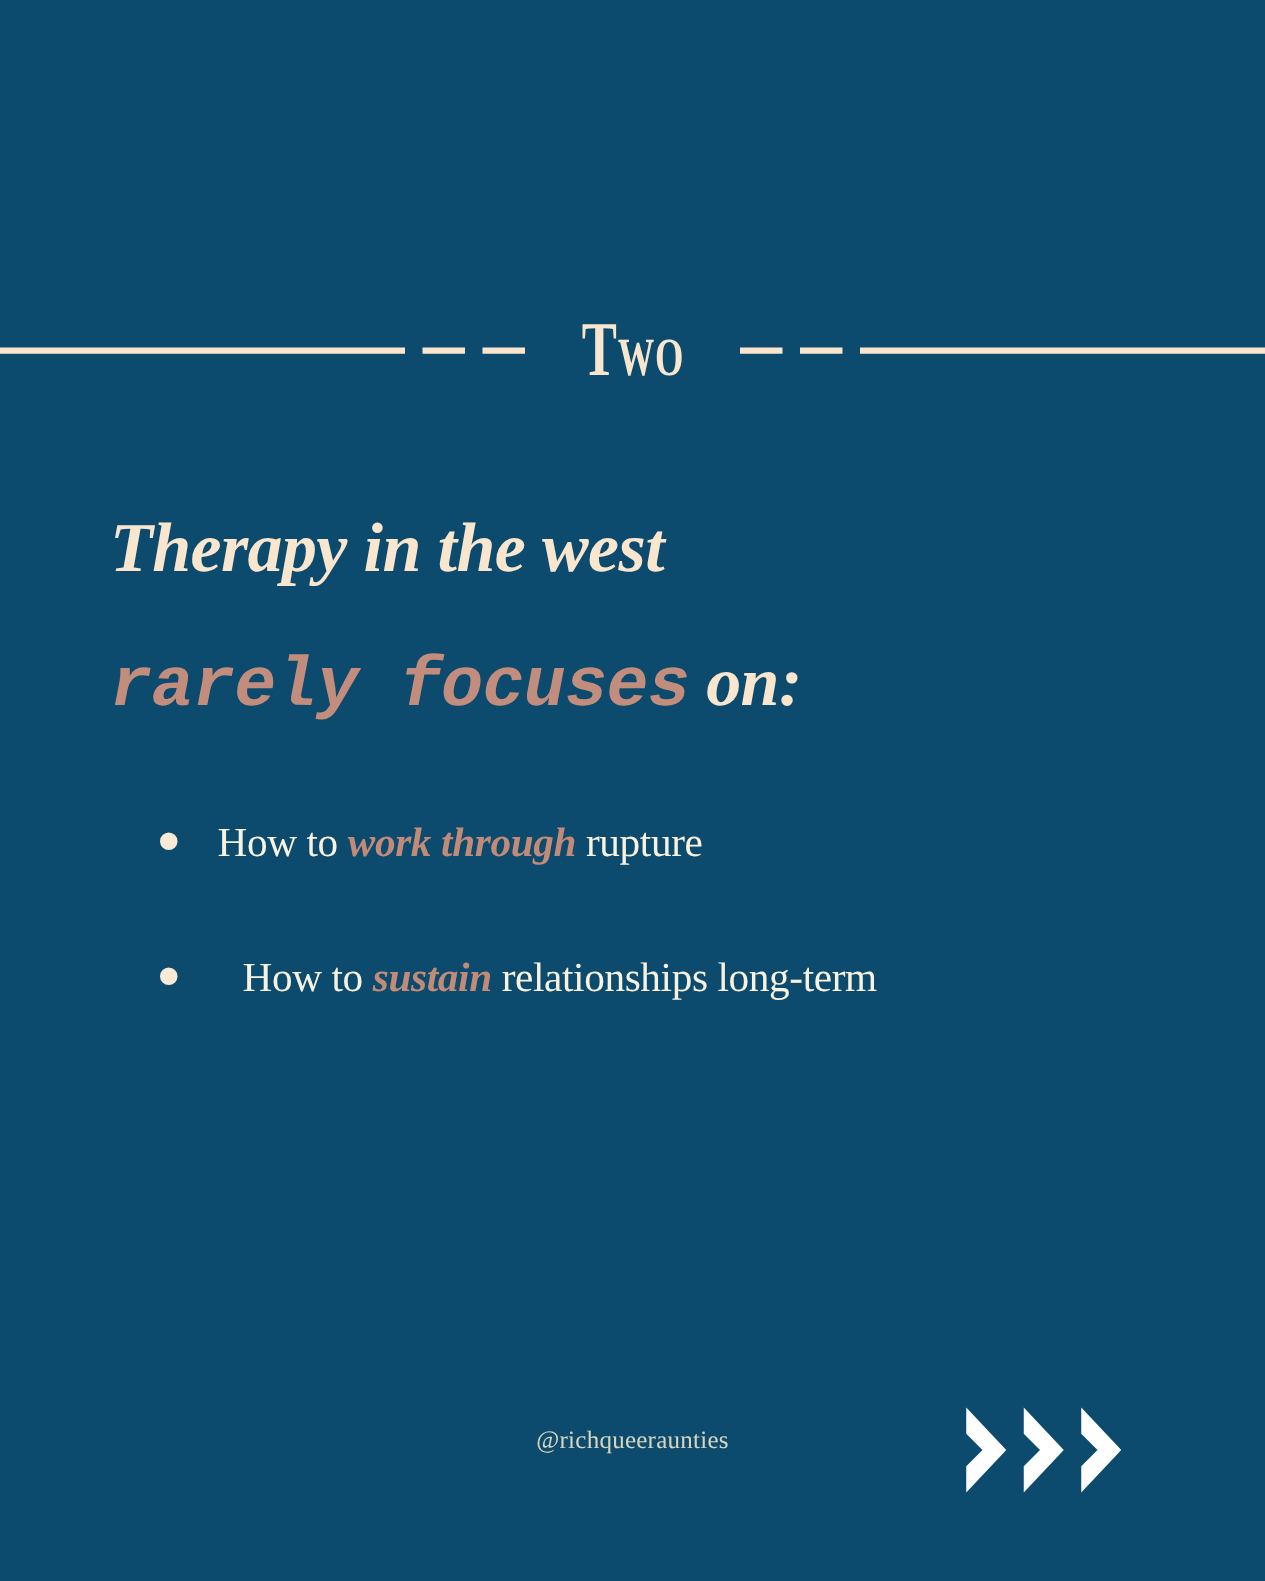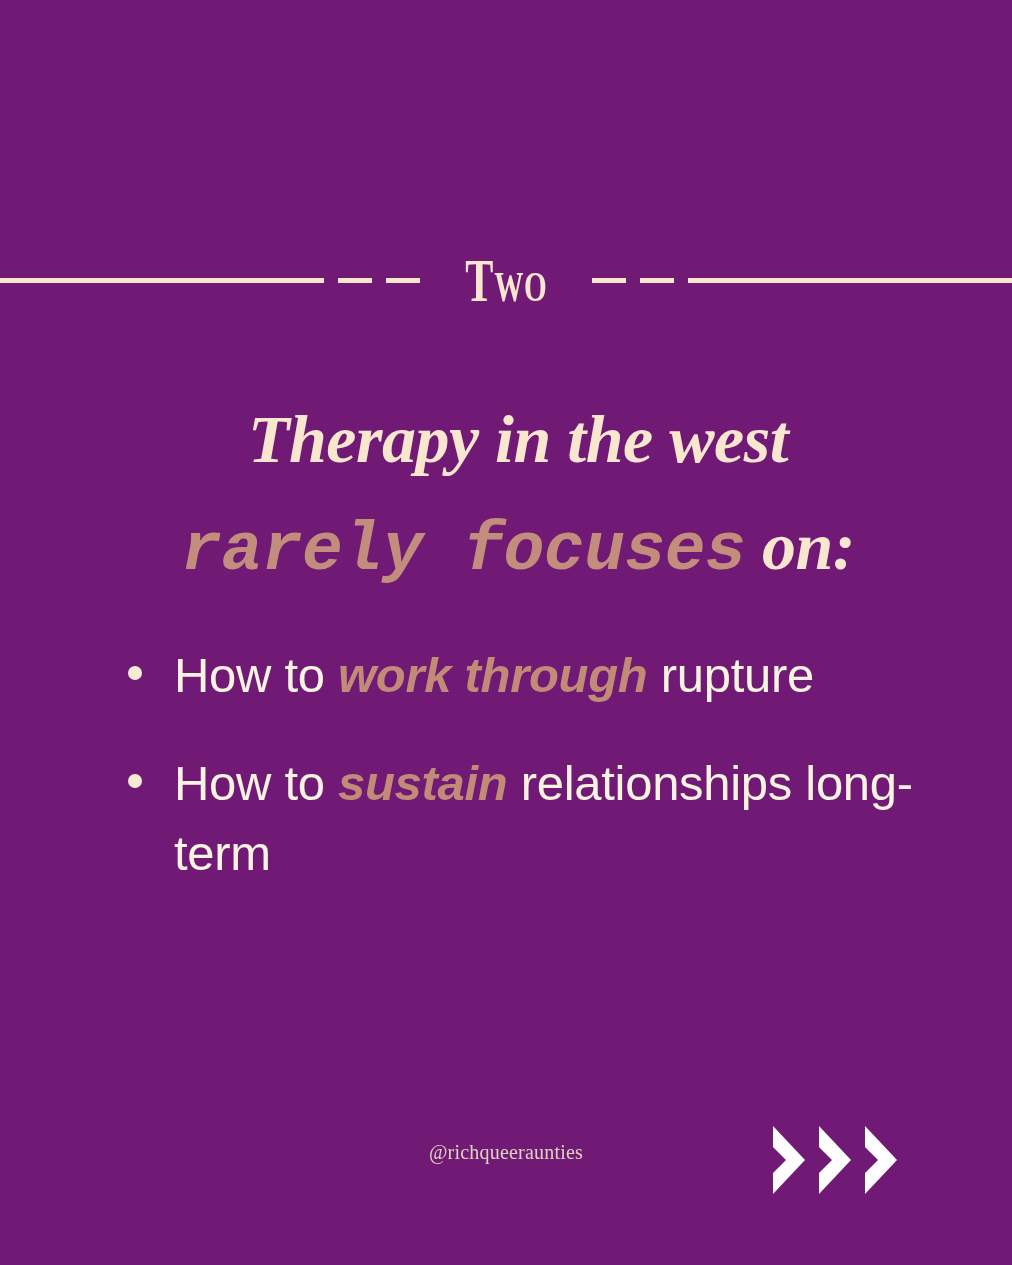--- a/index.html
+++ b/index.html
@@ -13,21 +13,21 @@
   body {
     background:#777935;
     font-family:"Liberation Sans", sans-serif;
     position:relative;
   }
 
   
   .slide{
     position:absolute;
     inset:0;
-    background:#701a75;
+    background:#0c4a6e;
   }
 
   
   .divider{
     position:absolute;
     left:0;
     top:232px;
     width:1012px;
     height:96px;
     display:flex;
@@ -76,55 +76,54 @@
 
   
   .headline{
     position:absolute;
     left:88px;
     top:386px;
     width:860px;
     font-family:"Liberation Serif", serif;
     font-style:italic;
     font-weight:700;
-    font-size:68px;
+    font-size:56px;
     line-height:107px;
     letter-spacing:-0.5px;
     color:#f9e6ce;
-    text-align:center;
   }
   .headline .hl-accent{ color:#c38d7d;font-family:Liberation Mono, monospace; }
 
   
   .bullets{
     position:absolute;
     left:128px;
     top:640px;
     width:800px;
   }
   .bullet-row{
     display:flex;
     align-items:flex-start;
     margin-bottom:38px;
   }
-  .bullet-row:last-child{ margin-bottom:0; }
+  .bullet-row:last-child{ margin-bottom:0;gap:20px; }
 
   .bullet-dot{
     flex:0 0 auto;
     width:14px;
     height:14px;
     border-radius:50%;
     background:#f8ebd6;
     margin:26px 32px 0 0;
   }
   .bullet-text{
     flex:1 1 auto;
-    font-family:Liberation Sans, sans-serif;
+    font-family:Liberation Serif, serif;
     font-weight:300;
-    font-size:49px;
+    font-size:33px;
     line-height:70px;
     color:#f8f2e0;
     letter-spacing:-0.3px;
   }
   .bullet-text .em{
     color:#c18b78;
     font-weight:700;
     font-style:italic;
   }
 

